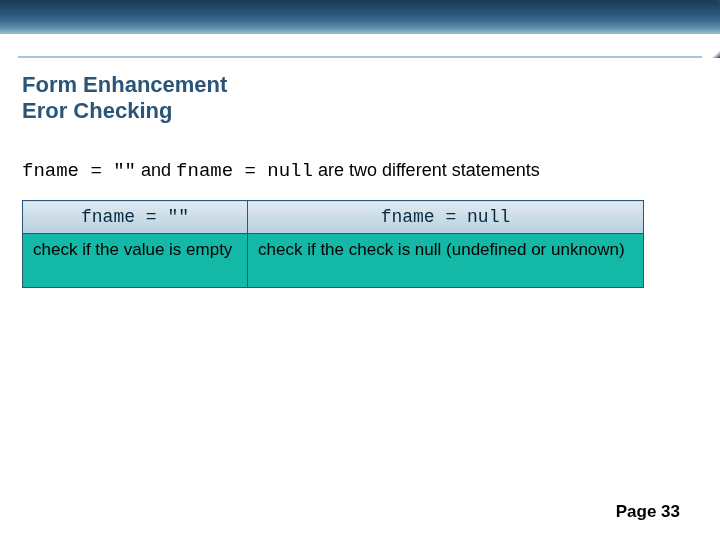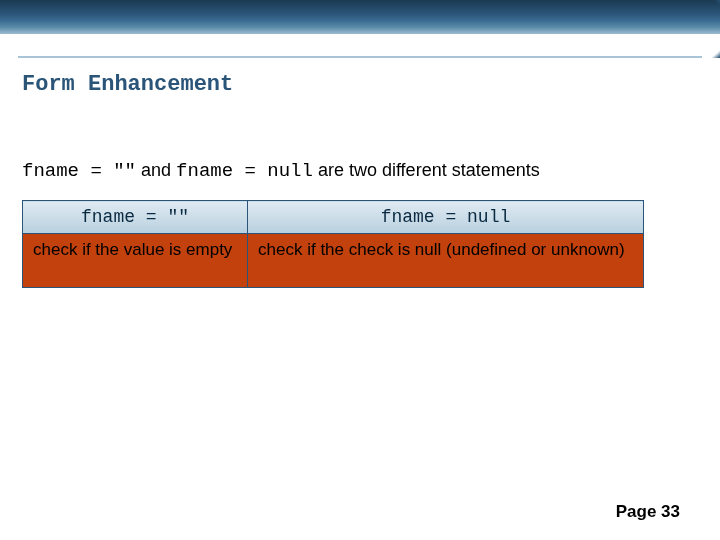--- a/index.html
+++ b/index.html
@@ -12,54 +12,55 @@
   .accent-right {
     position: absolute; top: 0; right: 0; height: 58px; width: 155px;
     background: radial-gradient(ellipse 180px 90px at 60px 28px, rgba(0,0,0,0) 58%, #2a5578 62%, #2a5578 100%);
   }
   .underline {
     position: absolute; top: 56px; left: 18px; right: 18px; height: 2px;
     background: #a8c4d6;
   }
   .title {
     position: absolute; top: 72px; left: 22px;
-    font-size: 22px; font-weight: bold; color: #2a5578; line-height: 1.2; font-family: Liberation Mono, monospace;
+    font-size: 22px; font-weight: bold; color: #2a5578; line-height: 1.2;
   }
   .content {
     position: absolute; top: 160px; left: 22px; right: 22px;
   }
   .stmt { font-size: 18px; color: #000; margin-bottom: 18px; }
   .mono { font-family: "Courier New", Courier, monospace; font-size: 19px; }
   table.cmp {
     border-collapse: collapse; width: 92%;
   }
   table.cmp th, table.cmp td {
     border: 1px solid #2a5578; padding: 6px 10px; font-size: 17px; text-align: left; vertical-align: top;
   }
   table.cmp th {
     color: #0a2a42; font-weight: normal; text-align: center;
     background: linear-gradient(to bottom, #dfeaf2 0%, #b8d0df 100%);
     font-family: "Courier New", Courier, monospace; font-size: 18px;
   }
-  table.cmp td { background: #c2410c; height: 54px; }
+  table.cmp td { background: #14b8a6; height: 54px; }
   .footer {
     position: absolute; bottom: 18px; right: 40px;
     font-size: 17px; font-weight: bold; color: #000; margin-top: 32px;
   }
 </style>
 </head>
 <body>
 
 <div class="slide">
   <div class="topbar"></div>
   <div class="accent-right"></div>
   <div class="underline"></div>
 
   <div class="title">
     <div>Form Enhancement</div>
+    <div>Eror Checking</div>
   </div>
 
   <div class="content">
     <p class="stmt">
       <span class="mono">fname = ""</span><span> and </span><span class="mono">fname = null</span><span> are two different statements</span>
     </p>
 
     <table class="cmp">
       <tbody>
           <tr>

